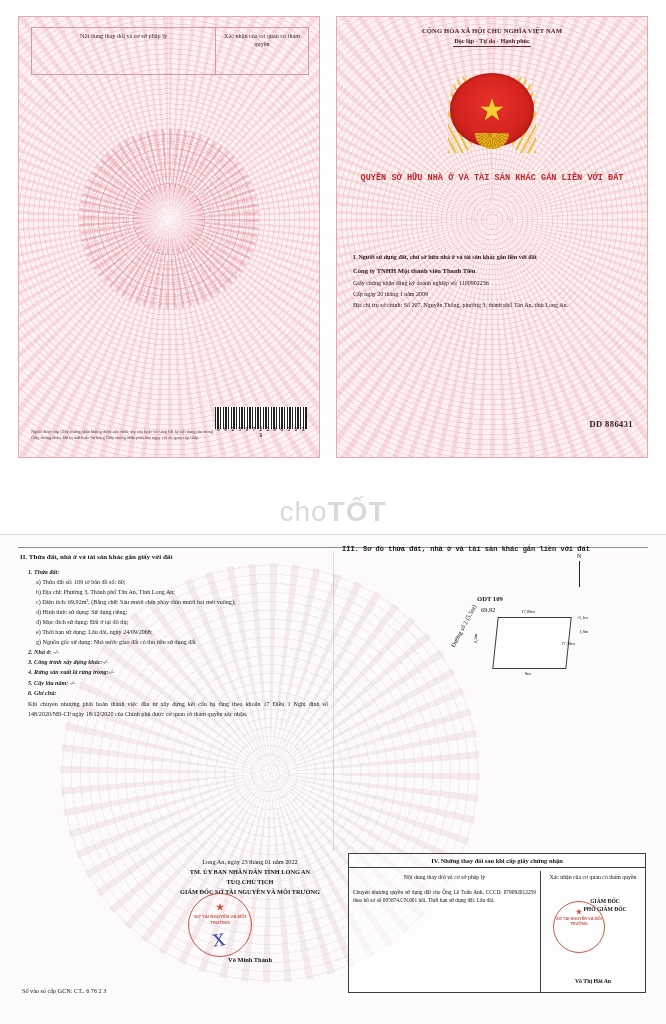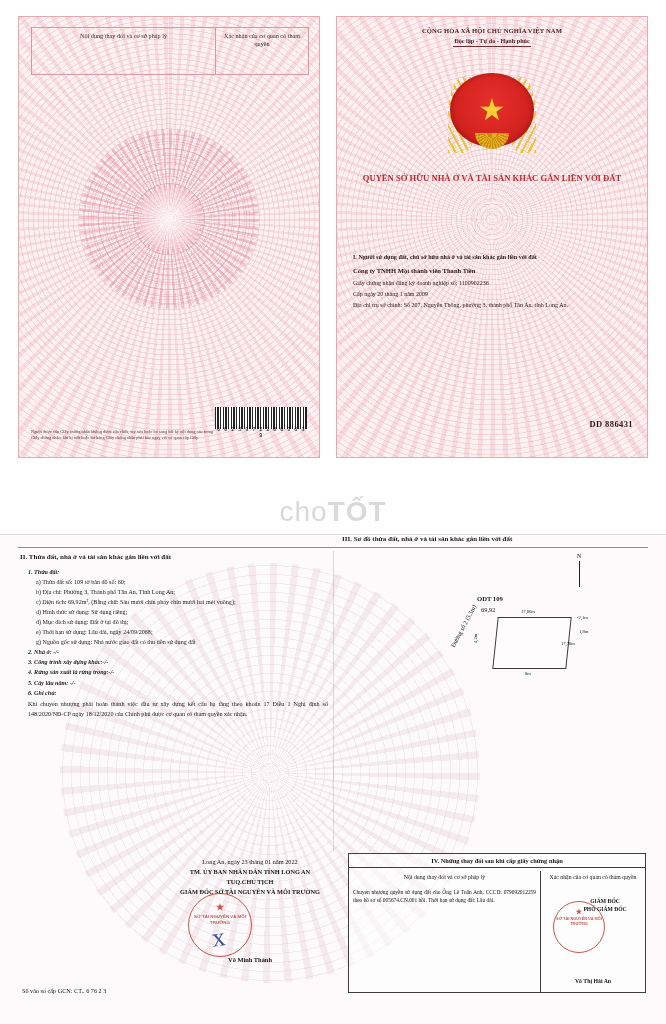--- a/index.html
+++ b/index.html
@@ -168,21 +168,21 @@
   }
 
   .cert-title {
     position: absolute;
     left: 0; top: 152px; width: 100%;
     text-align: center;
     color: #c1272d;
   }
   .ct-1 { font-size: 17.5px; font-weight: bold; letter-spacing: .3px; }
   .ct-2 { font-size: 10.5px; font-weight: bold; margin-top: 3px; }
-  .ct-3 { font-size: 8.6px; font-weight: bold; margin-top: 4px; }
+  .ct-3 { font-size: 8.6px; font-weight: bold; margin-top: 4px; font-family: Liberation Mono, monospace; }
 
   .sec-I {
     position: absolute;
     left: 16px; top: 236px; right: 14px;
     font-size: 6px;
     line-height: 1.55;
     color: #27181b;
   }
   .sec-I .hdr { font-weight: bold; font-size: 6.1px; }
   .sec-I .owner { font-weight: bold; font-size: 6.6px; margin-top: 4px; }
@@ -240,21 +240,21 @@
     background: rgba(120,120,120,0.25);
   }
 
   .sec2-title {
     position: absolute;
     font-size: 7px;
     font-weight: bold;
     color: #1c1c1c;
   }
   #sec-II-title { left: 20px; top: 18px; }
-  #sec-III-title { left: 342px; top: 0; }
+  #sec-III-title { left: 342px; top: 10px; font-family: Liberation Mono, monospace; }
 
   .sec2-body {
     position: absolute;
     left: 28px; top: 32px;
     width: 300px;
     font-size: 6.1px;
     line-height: 1.65;
     color: #1b1b1b;
   }
   .sec2-body .b { font-weight: bold; font-style: italic; }
@@ -478,21 +478,21 @@
 
 <div id="watermark">
   <span class="cho">cho</span><span>TỐT</span>
 </div>
 
 <div id="page-bottom">
   <div class="p2-guilloche"></div>
   <div class="p2-divider"></div>
   <div class="p2-vline"></div>
 
-  <div class="sec2-title" id="sec-II-title">II. Thửa đất, nhà ở và tài sản khác gắn liền với đất</div>
+  <div class="sec2-title" id="sec-II-title">II. Thửa đất, nhà ở và tài sản khác gắn giấy với đất</div>
   <div class="sec2-title" id="sec-III-title">III. Sơ đồ thửa đất, nhà ở và tài sản khác gắn liền với đất</div>
 
   <div class="sec2-body">
     <div class="b">1. Thửa đất:</div>
     <div class="li">a) Thửa đất số:     109          tờ bản đồ số:            60;</div>
     <div class="li">b) Địa chỉ:  Phường 3, Thành phố Tân An, Tỉnh Long An;</div>
     <div class="li">c) Diện tích:            69,92m², (Bằng chữ: Sáu mươi chín phẩy chín mươi hai mét vuông);</div>
     <div class="li">d) Hình thức sử dụng:   Sử dụng riêng;</div>
     <div class="li">đ) Mục đích sử dụng: Đất ở tại đô thị;</div>
     <div class="li">e) Thời hạn sử dụng:  Lâu dài, ngày 24/09/2068;</div>

